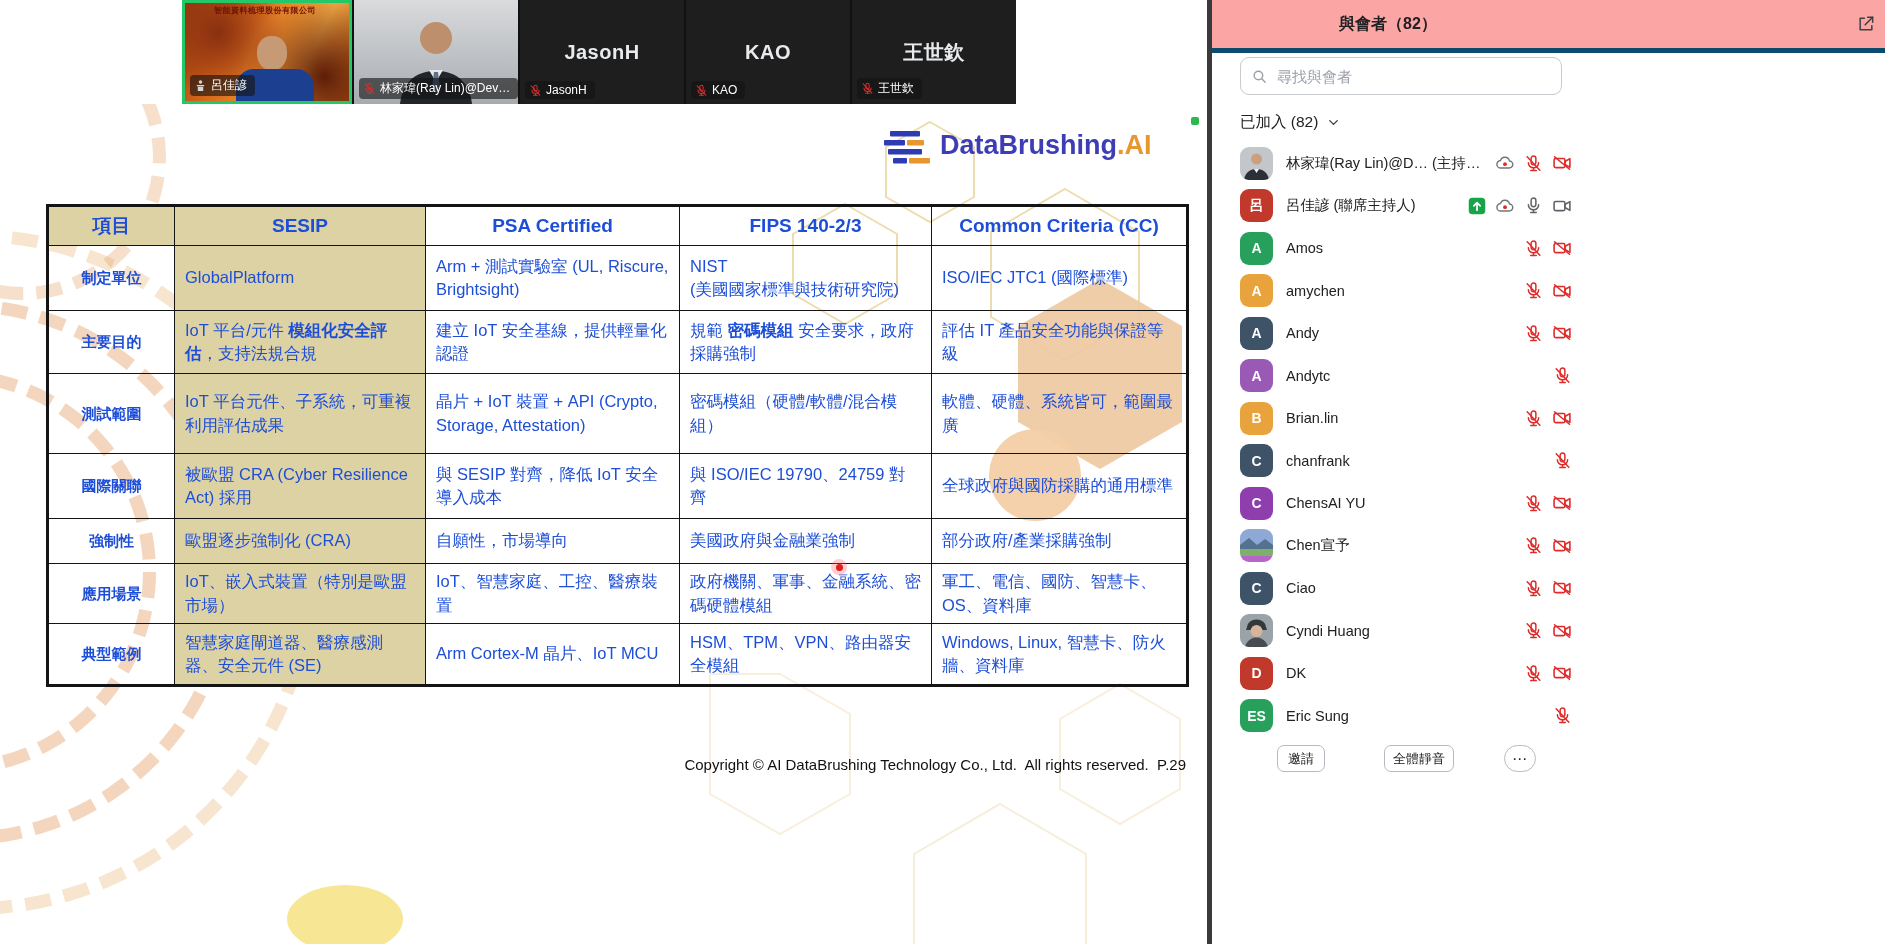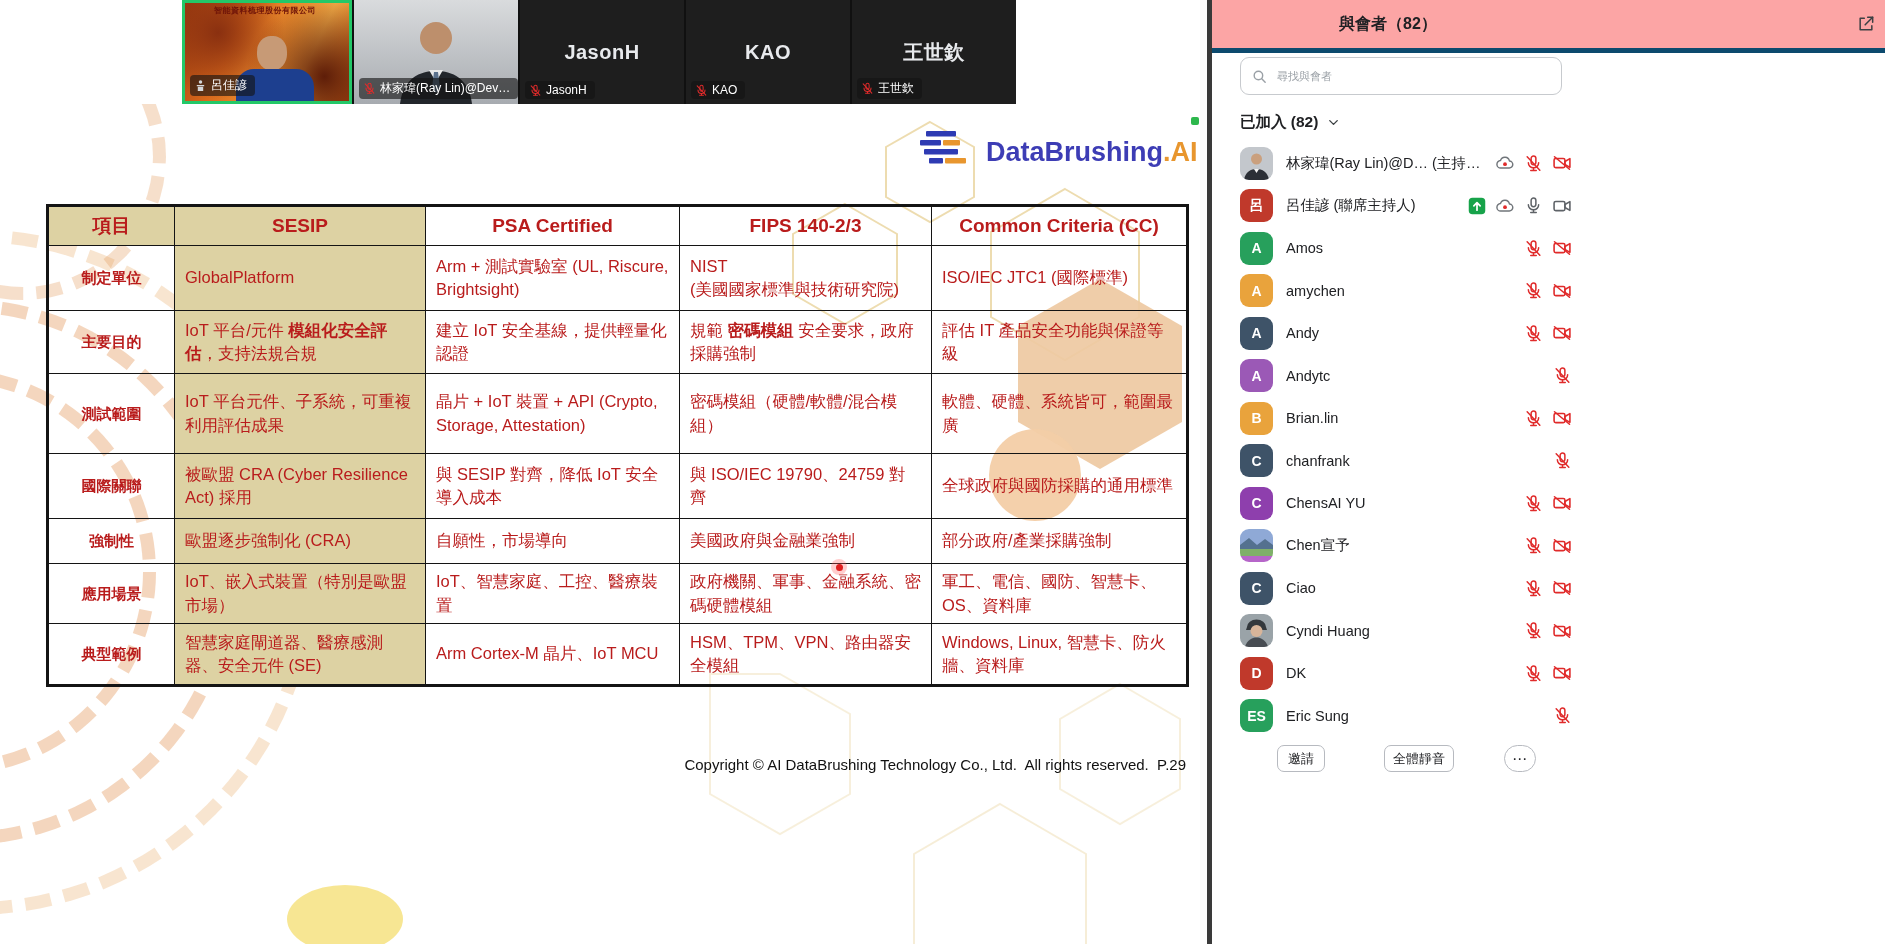--- a/index.html
+++ b/index.html
@@ -26,29 +26,29 @@
                            background:#1d3f8f;}
   .tile-video .overlay-co{position:absolute;top:2px;left:0;right:4px;text-align:center;
                           font-size:8px;color:#6d1208;font-weight:700;letter-spacing:.5px;}
   .tile-photo{position:absolute;inset:0;background:linear-gradient(#d9dbdd,#a7abb0);}
   .tile-photo svg{position:absolute;left:50%;top:12%;transform:translateX(-50%);}
 
   
   .slide{position:absolute;left:0;top:104px;width:1207px;height:840px;background:#fff;overflow:hidden;}
   .deco{position:absolute;z-index:1;}
   .arc{border-radius:50%;border:13px dashed rgba(226,148,84,.38);position:absolute;}
-  .logo{position:absolute;left:920px;top:26px;display:flex;align-items:flex-end;gap:20px;z-index:3;}
+  .logo{position:absolute;left:884px;top:26px;display:flex;align-items:flex-start;gap:10px;z-index:3;}
   .logo-text{font-size:27px;font-weight:700;}
   .logo-text .suffix{font-weight:700;}
   .green-dot{position:absolute;left:1191px;top:13px;width:8px;height:8px;background:#2db84d;border-radius:2px;z-index:4;}
 
   .cmp-table{position:absolute;left:46px;top:100px;width:1140px;border-collapse:collapse;table-layout:fixed;
              z-index:2;background:transparent;}
   .cmp-table th,.cmp-table td{border:1.6px solid #141414;padding:4px 10px;vertical-align:middle;
-             font-size:16.5px;line-height:1.42;color:#b91c1c;background:transparent;white-space:pre-line;}
+             font-size:16.5px;line-height:1.42;color:#1d4ed8;background:transparent;white-space:pre-line;}
   .cmp-table thead th{font-size:19px;font-weight:700;text-align:center;padding:4px 6px;}
   .cmp-table{border:3px solid #141414;}
   .cmp-table tbody tr:last-child td{border-bottom:3px solid #141414;}
   .cmp-table .tan{background:#ddd2a3;}
   .cmp-table td.row-label{font-size:15px;font-weight:700;text-align:center;padding:4px 4px;}
   .laser{position:absolute;left:831px;top:455px;width:16px;height:16px;border-radius:50%;
          background:rgba(255,90,90,.30);z-index:5;display:flex;align-items:center;justify-content:center;}
   .laser::after{content:"";width:7px;height:7px;border-radius:50%;background:#e01f1f;display:block;}
   .copyright{position:absolute;right:21px;top:652px;font-size:15px;color:#111;z-index:3;white-space:pre;}
 
@@ -58,25 +58,25 @@
   
   .panel{position:absolute;left:1212px;top:0;width:673px;height:944px;background:#fff;box-sizing:border-box;}
   .panel-header{position:absolute;left:0;top:0;width:100%;height:48px;background:#fca5a5;border-bottom:5px solid #0c4a6e;padding-left:34px;}
   .panel-title{position:absolute;left:0;top:0;width:352px;height:48px;display:flex;align-items:center;justify-content:center;
                font-size:16px;font-weight:700;color:#202124;}
   .hdr-icon{position:absolute;top:13px;width:22px;height:22px;cursor:pointer;display:flex;align-items:center;justify-content:center;}
   .hdr-popout{right:42px;}
   .hdr-close{right:10px;font-size:19px;color:#3c4043;font-weight:400;}
   .search-box{position:absolute;left:28px;top:57px;width:322px;height:38px;border:1px solid #c7cace;border-radius:9px;
               display:flex;align-items:center;gap:7px;padding:0 10px;box-sizing:border-box;background:#fff;}
-  .search-box input{border:none;outline:none;flex:1;font-size:11px;color:#202124;background:transparent;
+  .search-box input{border:none;outline:none;flex:1;font-size:15px;color:#202124;background:transparent;
                     font-family:"Liberation Sans","DejaVu Sans",sans-serif;}
   .search-box input::placeholder{color:#9aa0a6;}
   .section-row{position:absolute;left:28px;top:112px;display:flex;align-items:center;gap:8px;
-               font-size:15.5px;font-weight:700;color:#202124;cursor:pointer;}
+               font-size:15.5px;font-weight:400;color:#202124;cursor:pointer;}
   .plist{position:absolute;left:28px;top:142px;width:332px;}
   .prow{height:42.5px;display:flex;align-items:center;gap:13px;cursor:pointer;}
   .avatar{width:33px;height:33px;border-radius:9px;flex:0 0 33px;display:flex;align-items:center;justify-content:center;
           color:#fff;font-size:14px;font-weight:700;overflow:hidden;}
   .pname{font-size:14.5px;color:#202124;white-space:nowrap;overflow:hidden;text-overflow:ellipsis;}
   .picons{margin-left:auto;display:flex;align-items:center;gap:9px;}
   .picons svg{display:block;}
   .panel-footer{position:absolute;left:0;top:745px;width:360px;height:40px;}
   .pf-btn{position:absolute;height:27px;border:1px solid #b7bac0;border-radius:7px;background:#fff;
           font-size:13px;color:#202124;display:flex;align-items:center;justify-content:center;cursor:pointer;

